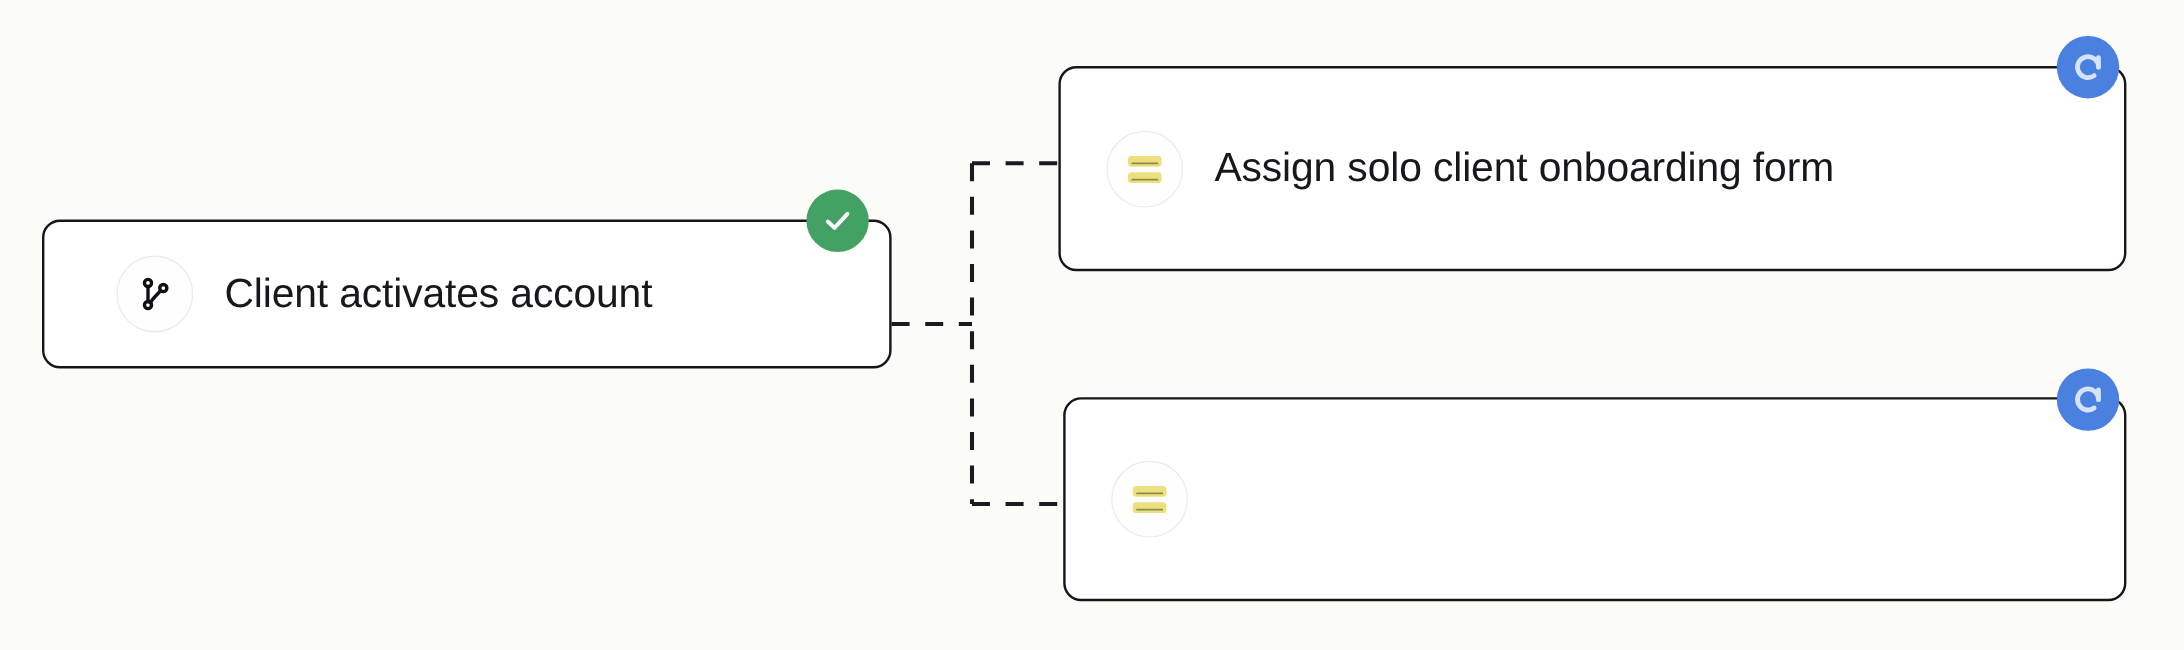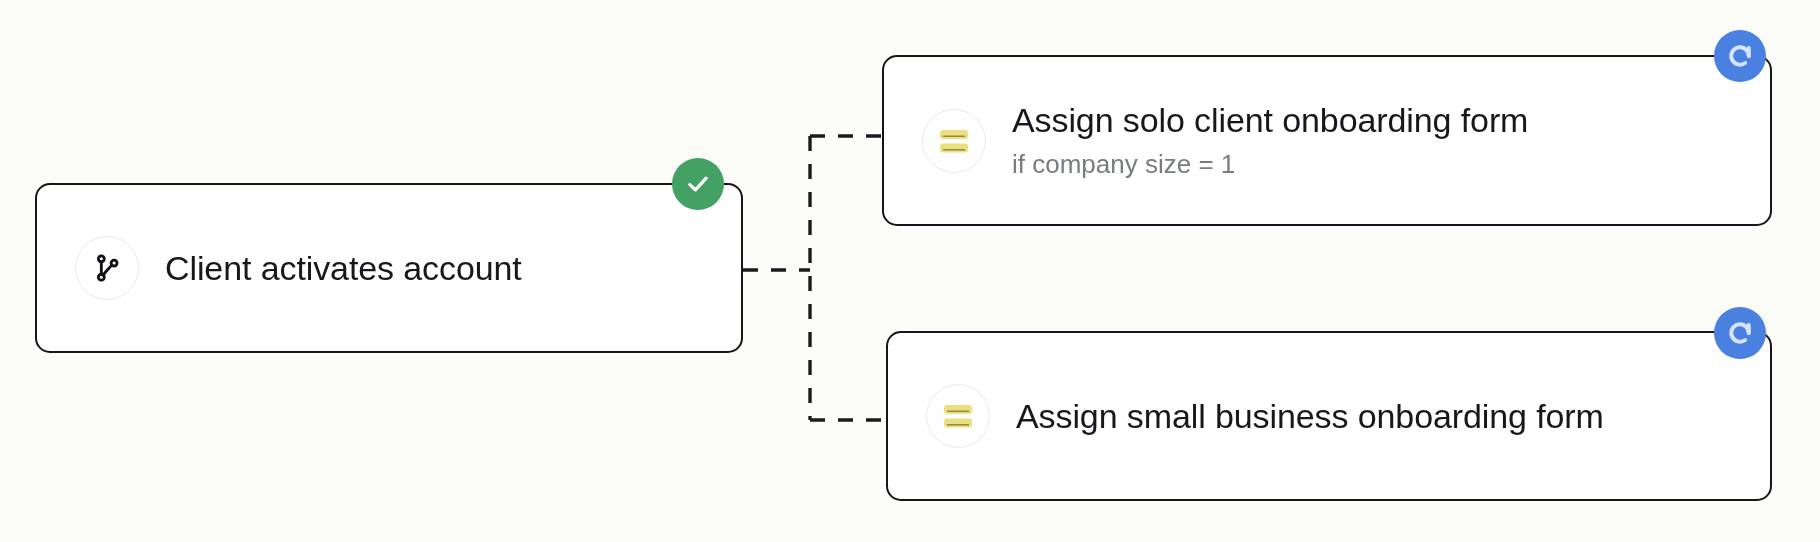--- a/index.html
+++ b/index.html
@@ -43,22 +43,22 @@
     border-radius: 15px;
     display: flex;
     align-items: center;
     z-index: 3;
   }
 
   .node-trigger {
     left: 35px;
     top: 183px;
     width: 708px;
-    height: 170px;
-    padding-left: 38px;
+    height: 124px;
+    padding-left: 60px;
   }
 
   .node-action-top {
     left: 882px;
     top: 55px;
     width: 890px;
     height: 171px;
     padding-left: 38px;
   }
 
@@ -174,42 +174,40 @@
     <div class="icon-bubble">
       <svg width="34" height="34" viewBox="0 0 34 34" fill="none">
         <rect x="3" y="6" width="28" height="9" rx="3" fill="#ece07e"></rect>
         <path d="M6.5 12.2 H27.5" stroke="#8d8a4a" stroke-width="1.5" stroke-linecap="round"></path>
         <rect x="3" y="19.5" width="28" height="9" rx="3" fill="#ece07e"></rect>
         <path d="M6.5 25.7 H27.5" stroke="#8d8a4a" stroke-width="1.5" stroke-linecap="round"></path>
       </svg>
     </div>
     <div class="node-text">
       <div class="node-title">Assign solo client onboarding form</div>
-      <div class="node-subtitle">if company size = 1</div>
     </div>
   </div>
 
   <div class="badge badge-running badge-top">
     <svg width="30" height="30" viewBox="0 0 24 24" fill="none" stroke="#d5e3fb" stroke-width="3.2" stroke-linecap="round">
       <path d="M19 12 A7 7 0 1 0 16.1 17.6"></path>
       <path d="M19 5.6 L19 12" stroke-width="3.2"></path>
     </svg>
   </div>
 
   <div class="node node-action-bottom">
     <div class="icon-bubble">
       <svg width="34" height="34" viewBox="0 0 34 34" fill="none">
         <rect x="3" y="6" width="28" height="9" rx="3" fill="#ece07e"></rect>
         <path d="M6.5 12.2 H27.5" stroke="#8d8a4a" stroke-width="1.5" stroke-linecap="round"></path>
         <rect x="3" y="19.5" width="28" height="9" rx="3" fill="#ece07e"></rect>
         <path d="M6.5 25.7 H27.5" stroke="#8d8a4a" stroke-width="1.5" stroke-linecap="round"></path>
       </svg>
     </div>
     <div class="node-text">
-      <div class="node-title">Assign small business onboarding form</div>
     </div>
   </div>
 
   <div class="badge badge-running badge-bottom">
     <svg width="30" height="30" viewBox="0 0 24 24" fill="none" stroke="#d5e3fb" stroke-width="3.2" stroke-linecap="round">
       <path d="M19 12 A7 7 0 1 0 16.1 17.6"></path>
       <path d="M19 5.6 L19 12" stroke-width="3.2"></path>
     </svg>
   </div>
 

